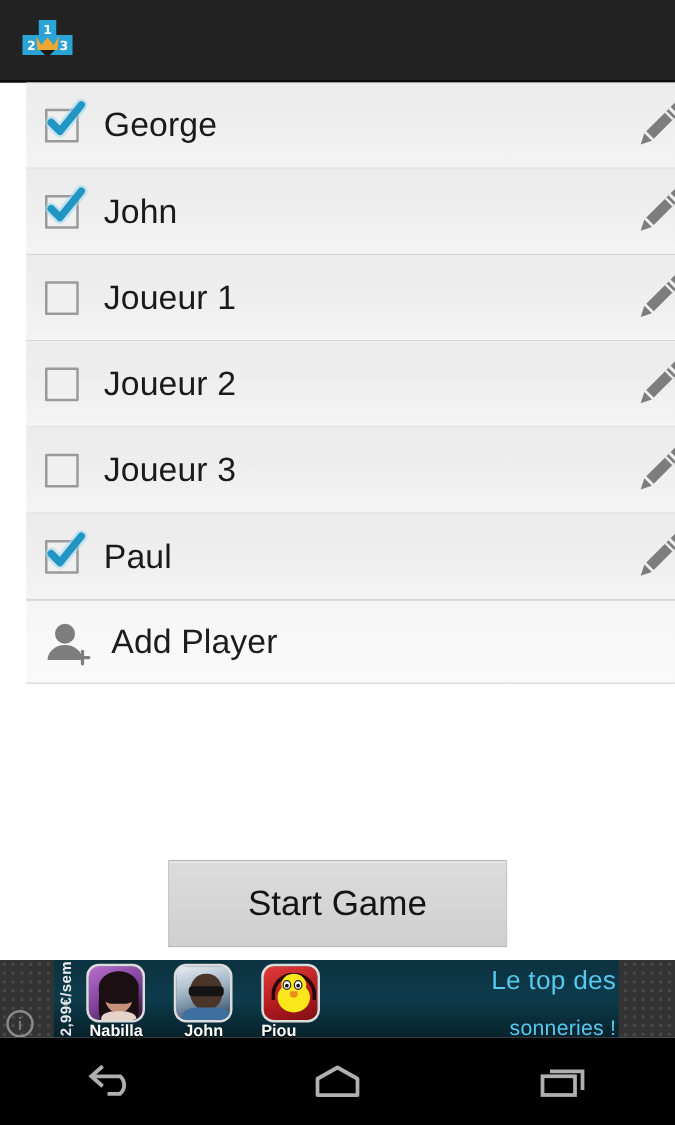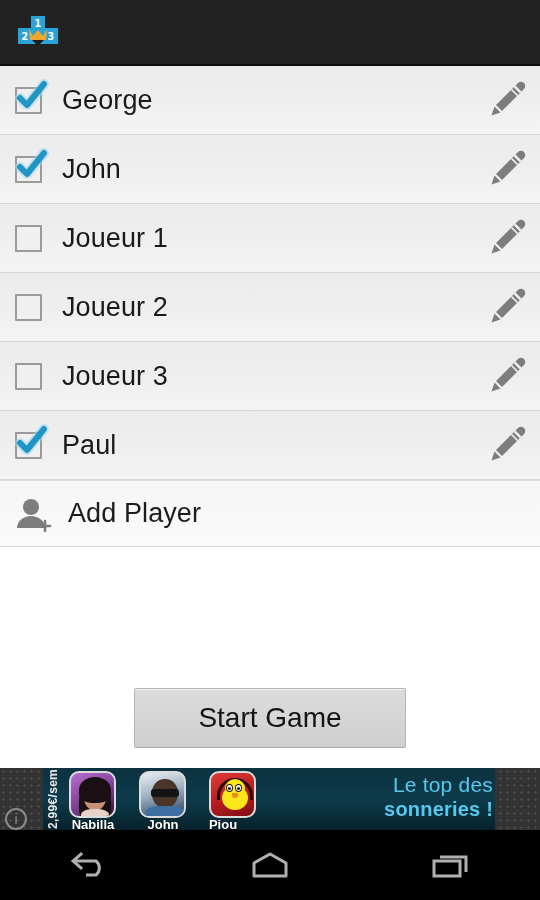--- a/index.html
+++ b/index.html
@@ -18,21 +18,21 @@
     border-bottom: 2px solid #0d0d0d;
     display: flex; align-items: center;
   }
   #app-icon { width: 44px; height: 40px; margin-left: 16px; flex: none; position: relative; }
   #app-title {
     color: #f2f2f2; font-size: 29px; margin-left: 14px;
     letter-spacing: .1px; font-weight: 400; white-space: nowrap;
   }
 
   
-  #list { position: absolute; left: 0; top: 66px; width: 540px; }
+  #list { position: absolute; left: 0; top: 66px; width: 540px; padding-left: 21px; }
   .row {
     position: relative; height: 69px; width: 540px;
     background: linear-gradient(to bottom, #ececec 0%, #eeeeee 45%, #f4f4f4 100%);
     border-bottom: 1px solid #d7d7d7;
     display: flex; align-items: center;
   }
   .row.addrow {
     background: linear-gradient(to bottom, #f6f6f6 0%, #fafafa 100%);
     border-top: 1px solid #dcdcdc;
     height: 67px;
@@ -47,21 +47,21 @@
     font-size: 27px; color: #1a1a1a; margin-left: 20px;
     white-space: nowrap; letter-spacing: .1px;
   }
   .addrow .rowlabel { margin-left: 12px; color: #1c1c1c; }
   .pencil { position: absolute; right: 12px; top: 50%; transform: translateY(-50%); width: 44px; height: 44px; }
   .person-icon { width: 44px; height: 40px; margin-left: 12px; flex: none; }
 
   
   #btn-wrap { position: absolute; left: 0; top: 618px; width: 540px; height: 150px; }
   #start-btn {
-    position: absolute; left: 134px; top: 70px; width: 272px; height: 60px;
+    position: absolute; left: 134px; top: 70px; width: 272px; height: 70px;
     background: linear-gradient(to bottom, #dcdcdc 0%, #d5d5d5 55%, #cfcfcf 100%);
     border: 1px solid #b6b6b6; border-bottom-color: #a8a8a8;
     border-radius: 2px;
     font-family: "Liberation Sans", sans-serif;
     font-size: 28px; color: #141414; cursor: pointer;
     box-shadow: 0 1px 0 rgba(255,255,255,.7) inset;
   }
 
   
   #ad {
@@ -118,21 +118,21 @@
   #t3 .pupL { left:17px; } #t3 .pupR { left:26px; }
   #t3 .beak { position:absolute; left:21px; top:20px; width:6px; height:5px; background:#f08a20; border-radius:0 0 50% 50%; }
   #t3 .hp { position:absolute; left:6px; top:5px; width:36px; height:22px; border:3px solid #2a0608; border-radius:18px 18px 0 0; border-bottom:none; }
   #c3 { left: 149px; }
 
   #ad-text {
     position: absolute; left: 250px; top: 5px; width: 200px;
     color: #57c8ee; text-align: right;
   }
   #ad-line1 { font-size: 21px; letter-spacing: .2px; }
-  #ad-line2 { font-size: 20px; font-weight: bold; margin-top: 1px; letter-spacing: .2px; }
+  #ad-line2 { font-size: 17px; font-weight: normal; margin-top: 16px; letter-spacing: .2px; }
 
   
   #navbar {
     position: absolute; left: 0; top: 830px; width: 540px; height: 70px;
     background: #000000; display: flex; align-items: center; justify-content: space-around;
   }
   .navbtn { width: 90px; height: 50px; display: flex; align-items: center; justify-content: center; }
 </style>
 </head>
 <body>

